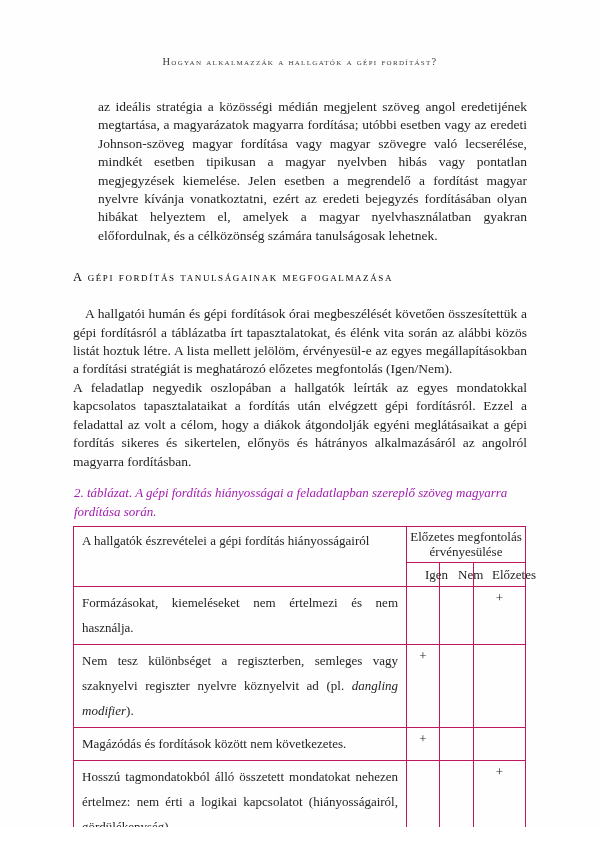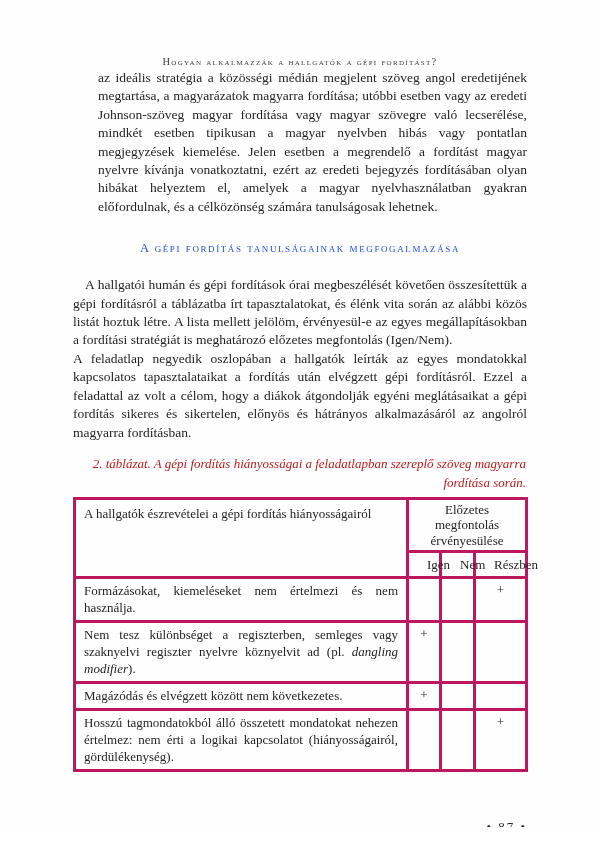--- a/index.html
+++ b/index.html
@@ -27,55 +27,56 @@
     line-height: 14px;
   }
   .para {
     margin: 0;
     font-size: 13.5px;
     line-height: 18.4px;
     text-align: justify;
     color: #242424;
   }
   .para-quote {
+    margin-top: 29px;
     margin-left: 25px;
   }
   .section-heading {
     margin: 24px 0 20px 0;
-    text-align: center;
+    text-align: left;
     font-weight: normal;
     font-variant: small-caps;
     font-size: 12.5px;
     letter-spacing: 1.6px;
-    color: #1d4ed8;
+    color: #000000;
     line-height: 16px;
   }
   .para-indent {
     text-indent: 12px;
   }
   .table-caption {
     margin: 12px auto 0 auto;
     max-width: 452px;
-    text-align: right;
+    text-align: left;
     font-style: italic;
     font-size: 13px;
     line-height: 19px;
-    color: #b91c1c;
+    color: #a21caf;
   }
   table.findings {
     margin-top: 5px;
     border-collapse: collapse;
     table-layout: fixed;
     width: 452px;
     font-size: 13px;
     color: #242424;
   }
   table.findings th,
   table.findings td {
-    border: 3px solid #be185d;
+    border: 1px solid #be185d;
     font-weight: normal;
     box-sizing: border-box;
   }
   .th-main {
     text-align: left;
     vertical-align: top;
     padding: 5px 8px 4px 8px;
     line-height: 17px;
   }
   .th-span {
@@ -86,21 +87,21 @@
   }
   .th-sub {
     text-align: center;
     padding: 4px 18px;
     line-height: 15px;
   }
   .td-text {
     text-align: justify;
     vertical-align: top;
     padding: 3px 8px 4px 8px;
-    line-height: 17px;
+    line-height: 25px;
   }
   .td-mark {
     text-align: center;
     vertical-align: top;
     padding: 2px 0 0 0;
     line-height: 17px;
   }
   .page-number {
     margin-top: 47px;
     text-align: right;
@@ -134,21 +135,21 @@
       <col style="width:52px">
     </colgroup>
     <thead>
       <tr>
         <th class="th-main" rowspan="2">A hallgatók észrevételei a gépi fordítás hiányosságairól</th>
         <th class="th-span" colspan="3">Előzetes megfontolás érvényesülése</th>
       </tr>
       <tr>
         <th class="th-sub">Igen</th>
         <th class="th-sub">Nem</th>
-        <th class="th-sub">Részben</th>
+        <th class="th-sub">Előzetes</th>
       </tr>
     </thead>
     <tbody>
       <tr>
         <td class="td-text">
           <span>Formázásokat, kiemeléseket nem értelmezi és nem használja.</span><em></em><span></span>
         </td>
         <td class="td-mark"></td>
         <td class="td-mark"></td>
         <td class="td-mark">+</td>
@@ -156,21 +157,21 @@
       <tr>
         <td class="td-text">
           <span>Nem tesz különbséget a regiszterben, semleges vagy szaknyelvi regiszter nyelvre köznyelvit ad (pl. </span><em>dangling modifier</em><span>).</span>
         </td>
         <td class="td-mark">+</td>
         <td class="td-mark"></td>
         <td class="td-mark"></td>
       </tr>
       <tr>
         <td class="td-text">
-          <span>Magázódás és elvégzett között nem következetes.</span><em></em><span></span>
+          <span>Magázódás és fordítások között nem következetes.</span><em></em><span></span>
         </td>
         <td class="td-mark">+</td>
         <td class="td-mark"></td>
         <td class="td-mark"></td>
       </tr>
       <tr>
         <td class="td-text">
           <span>Hosszú tagmondatokból álló összetett mondatokat nehezen értelmez: nem érti a logikai kapcsolatot (hiányosságairól, gördülékenység).</span><em></em><span></span>
         </td>
         <td class="td-mark"></td>

